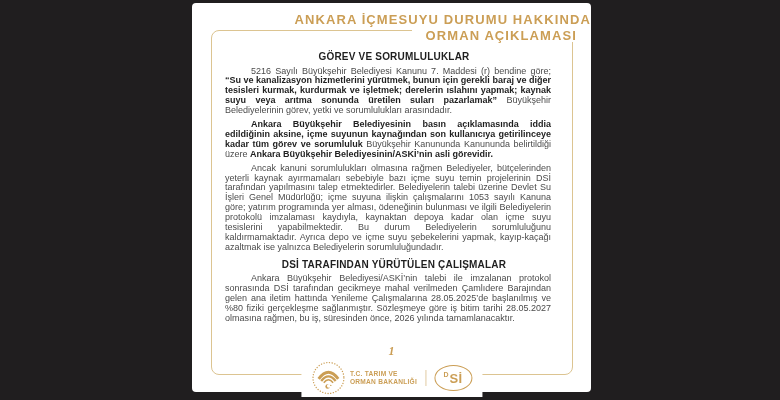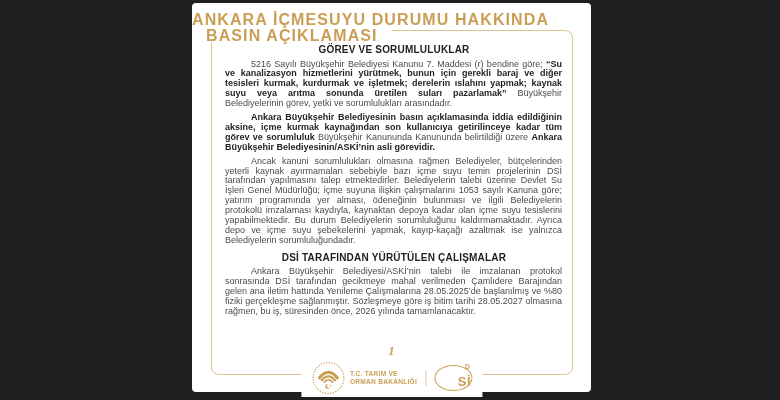--- a/index.html
+++ b/index.html
@@ -18,43 +18,43 @@
   }
   .frame{
     position:absolute;left:19px;top:27px;
     width:360px;height:343px;
     border:1px solid var(--frame,#dcc491);
     border-radius:8px;
     z-index:1;
   }
   .doc-title{
     position:absolute;left:0;top:10px;width:100%;
-    text-align:left;z-index:2;
+    text-align:right;z-index:2;
     color:var(--gold,#cb9e55);
-    font-weight:700;font-size:16px;line-height:13px;
+    font-weight:700;font-size:13px;line-height:13px;
     letter-spacing:1.1px;
   }
   .doc-title .t2{margin-top:3px;}
   .doc-title .t2 span{background:var(--page,#fff);padding:0 14px;display:inline-block;}
   .content{
-    position:absolute;left:33px;top:42px;width:338px;
+    position:absolute;left:33px;top:49px;width:338px;
     z-index:2;
     font-size:9px;line-height:9.9px;
     color:var(--body_text,#4b4b4b);
     text-align:justify;
   }
   .content h2{
     margin:0 0 4.5px 0;
     font-size:10px;line-height:10px;
     font-weight:700;letter-spacing:.2px;
     text-align:center;
     color:var(--bold_text,#1f1f1f);
   }
   .content h2.h2-second{margin-top:7px;text-align:center;}
-  .para{margin:0 1px 4px 0;text-indent:26px;}
+  .para{margin:0 12px 4px 0;text-indent:26px;}
   .para .b{font-weight:700;color:var(--bold_text,#1f1f1f);}
   .page-number{
     position:absolute;left:0;top:341px;width:100%;
     text-align:center;z-index:2;
     font-family:"Liberation Serif",serif;
     font-style:italic;font-weight:700;font-size:12px;
     color:var(--gold,#cb9e55);
   }
   .footer{
     position:absolute;left:50%;top:356px;transform:translateX(-50%);
@@ -68,44 +68,43 @@
   .ministry-emblem .cres{fill:var(--gold,#cb9e55);}
   .ministry-emblem .cres-cut{fill:var(--page,#ffffff);}
   .ministry-text{
     font-size:6.6px;line-height:8px;font-weight:700;
     letter-spacing:.25px;color:var(--gold,#cb9e55);
   }
   .footer-sep{width:1px;height:16px;background:var(--gold,#cb9e55);opacity:.55;margin:0 3px;}
   .dsi-logo{
     width:38px;height:26px;box-sizing:border-box;
     border:1.6px solid var(--gold,#cb9e55);border-radius:50%;
-    display:flex;align-items:flex-end;justify-content:center;
+    display:flex;align-items:center;justify-content:center;
     color:var(--gold,#cb9e55);
-    flex-direction:column;
   }
   .dsi-d{font-size:7px;font-weight:800;transform:translateY(-4px);margin-right:1px;}
   .dsi-si{font-size:13px;font-weight:800;letter-spacing:.5px;}
 </style>
 </head>
 <body>
 
 <div class="stage">
   <div class="page">
 
     <div class="frame"></div>
 
     <div class="doc-title">
       <div class="t1">ANKARA İÇMESUYU DURUMU HAKKINDA</div>
-      <div class="t2"><span>BASIN AÇIKLAMASI</span></div>
+      <div class="t2"><span>ORMAN AÇIKLAMASI</span></div>
     </div>
 
     <div class="content">
       <h2>GÖREV VE SORUMLULUKLAR</h2>
       <p class="para"><span>5216 Sayılı Büyükşehir Belediyesi Kanunu 7. Maddesi (r) bendine göre; </span><span class="b">“Su ve kanalizasyon hizmetlerini yürütmek, bunun için gerekli baraj ve diğer tesisleri kurmak, kurdurmak ve işletmek; derelerin ıslahını yapmak; kaynak suyu veya arıtma sonunda üretilen suları pazarlamak”</span><span> Büyükşehir Belediyelerinin görev, yetki ve sorumlulukları arasındadır.</span></p>
-      <p class="para"><span class="b">Ankara Büyükşehir Belediyesinin basın açıklamasında iddia edildiğinin aksine, içme kurmak kaynağından son kullanıcıya getirilinceye kadar tüm görev ve sorumluluk</span><span> Büyükşehir Kanununda Kanununda belirtildiği üzere </span><span class="b">Ankara Büyükşehir Belediyesinin/ASKİ’nin asli görevidir.</span></p>
+      <p class="para"><span class="b">Ankara Büyükşehir Belediyesinin basın açıklamasında iddia edildiğinin aksine, içme suyunun kaynağından son kullanıcıya getirilinceye kadar tüm görev ve sorumluluk</span><span> Büyükşehir Kanununda Kanununda belirtildiği üzere </span><span class="b">Ankara Büyükşehir Belediyesinin/ASKİ’nin asli görevidir.</span></p>
       <p class="para"><span>Ancak kanuni sorumlulukları olmasına rağmen Belediyeler, bütçelerinden yeterli kaynak ayırmamaları sebebiyle bazı içme suyu temin projelerinin DSİ tarafından yapılmasını talep etmektedirler. Belediyelerin talebi üzerine Devlet Su İşleri Genel Müdürlüğü; içme suyuna ilişkin çalışmalarını 1053 sayılı Kanuna göre; yatırım programında yer alması, ödeneğinin bulunması ve ilgili Belediyelerin protokolü imzalaması kaydıyla, kaynaktan depoya kadar olan içme suyu tesislerini yapabilmektedir. Bu durum Belediyelerin sorumluluğunu kaldırmamaktadır. Ayrıca depo ve içme suyu şebekelerini yapmak, kayıp-kaçağı azaltmak ise yalnızca Belediyelerin sorumluluğundadır.</span></p>
       <h2 class="h2-second">DSİ TARAFINDAN YÜRÜTÜLEN ÇALIŞMALAR</h2>
       <p class="para"><span>Ankara Büyükşehir Belediyesi/ASKİ’nin talebi ile imzalanan protokol sonrasında DSİ tarafından gecikmeye mahal verilmeden Çamlıdere Barajından gelen ana iletim hattında Yenileme Çalışmalarına 28.05.2025’de başlanılmış ve %80 fiziki gerçekleşme sağlanmıştır. Sözleşmeye göre iş bitim tarihi 28.05.2027 olmasına rağmen, bu iş, süresinden önce, 2026 yılında tamamlanacaktır.</span></p>
     </div>
 
     <div class="page-number">1</div>
 
     <div class="footer">
       <svg class="ministry-emblem" viewBox="0 0 40 40">
         <circle class="ring" cx="20" cy="20" r="18.2"></circle>

